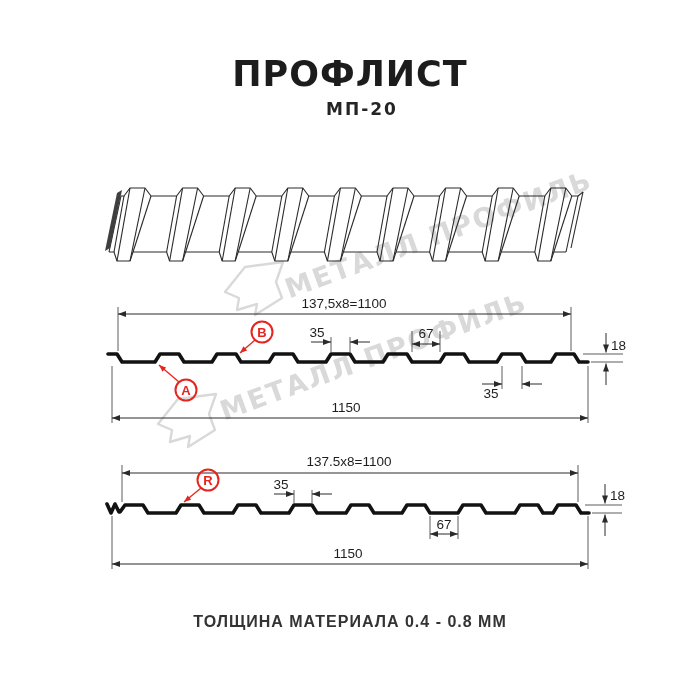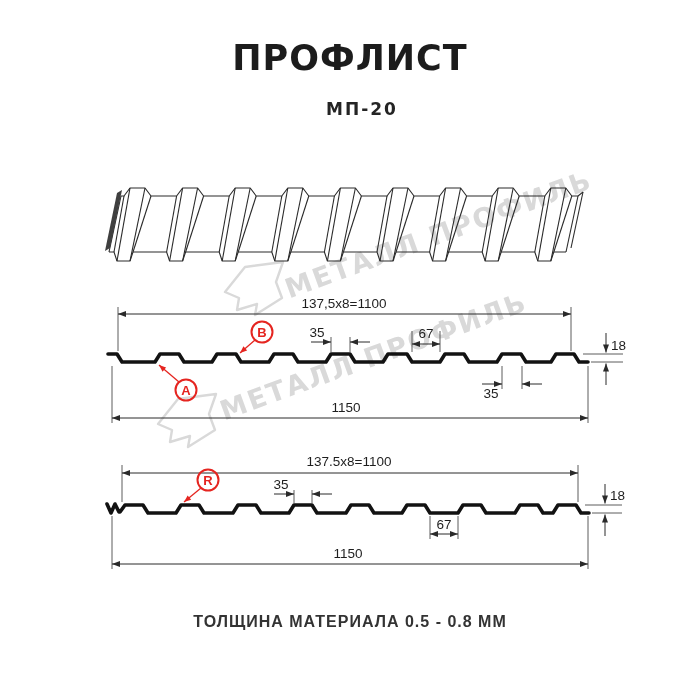--- a/index.html
+++ b/index.html
@@ -1,18 +1,18 @@
 <!DOCTYPE html>
 <html><head>
 <meta charset="utf-8">
 <style>
   html,body{margin:0;padding:0;background:#fff;}
   body{width:700px;height:700px;overflow:hidden;font-family:"Liberation Sans",sans-serif;}
   .canvas{position:relative;width:700px;height:700px;background:#fff;}
-  .title{position:absolute;top:38px;left:0;width:700px;text-align:center;
+  .title{position:absolute;top:54px;left:0;width:700px;text-align:center;
          font-family:"DejaVu Sans",sans-serif;font-weight:bold;font-size:35px;
          letter-spacing:1px;color:#1c1c1c;z-index:3;}
   .subtitle{position:absolute;top:99px;left:12px;width:700px;text-align:center;
          font-family:"DejaVu Sans",sans-serif;font-weight:bold;font-size:17px;
          letter-spacing:2px;color:#242424;z-index:3;}
   .wm-text{position:absolute;font-family:"DejaVu Sans",sans-serif;font-weight:bold;
          font-size:27px;letter-spacing:2px;color:#d9d9d9;white-space:nowrap;
          transform:rotate(-20deg);transform-origin:left center;z-index:1;}
   .wm1t{left:286px;top:274px;}
   .wm2t{left:221px;top:396px;}
@@ -204,14 +204,14 @@
 
       <g>
         <line class="thin" x1="112" y1="516" x2="112" y2="569"></line>
         <line class="thin" x1="588" y1="516" x2="588" y2="569"></line>
         <line class="dimline" x1="112" y1="564" x2="588" y2="564" marker-start="url(#arr)" marker-end="url(#arr)"></line>
         <text class="dim" x="348" y="558" text-anchor="middle">1150</text>
       </g>
     </g>
   </svg>
 
-  <div class="footer">ТОЛЩИНА МАТЕРИАЛА 0.5 - 0.8 ММ</div>
+  <div class="footer">ТОЛЩИНА МАТЕРИАЛА 0.4 - 0.8 ММ</div>
 </div>
 
 </body></html>

